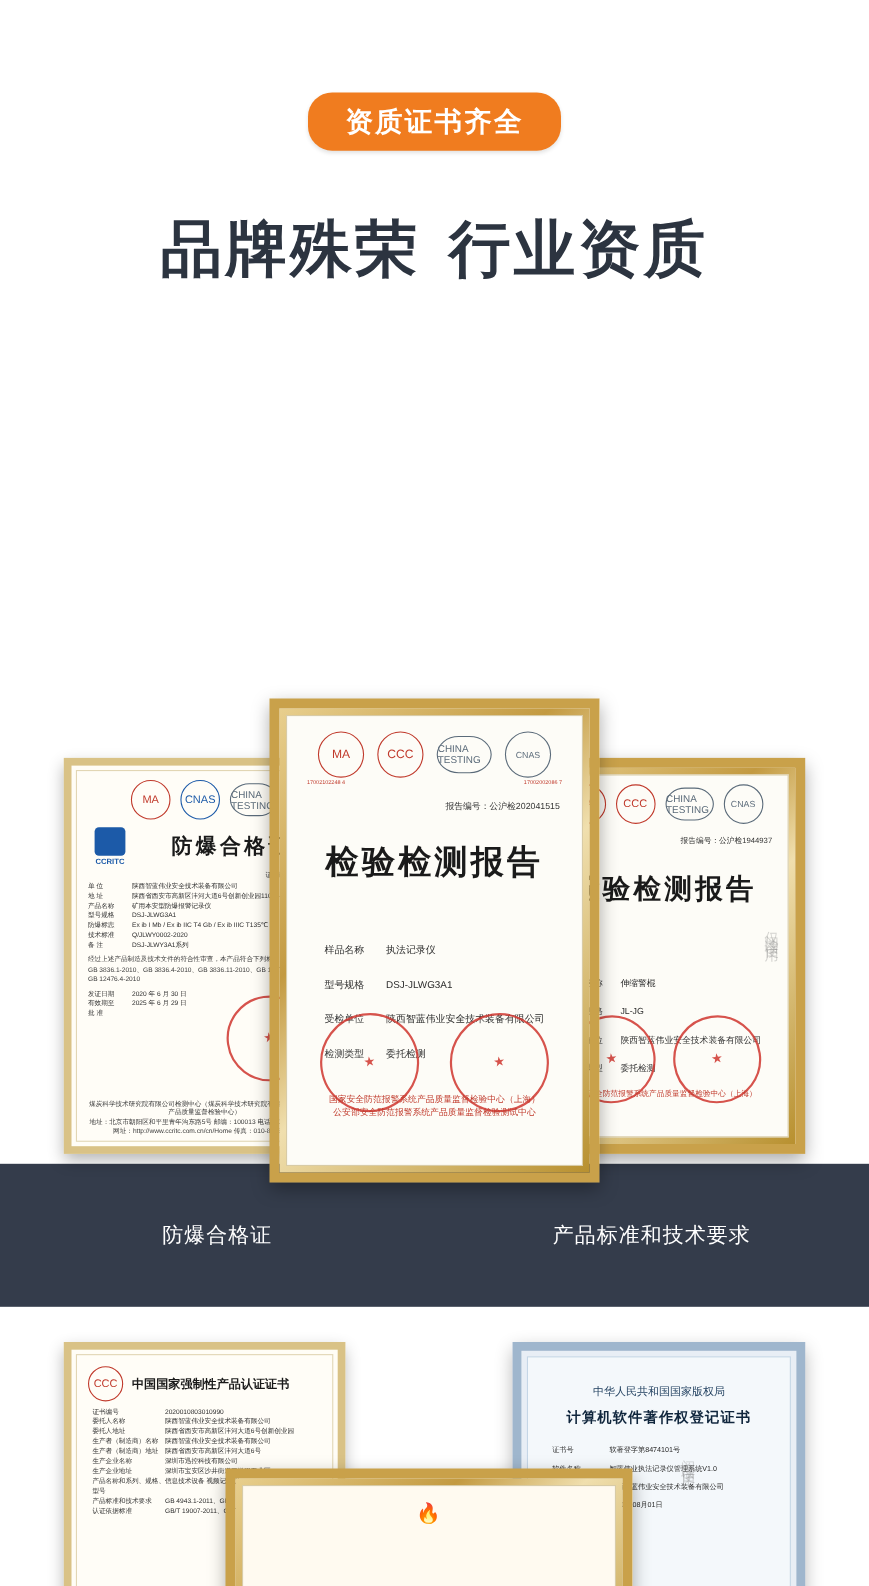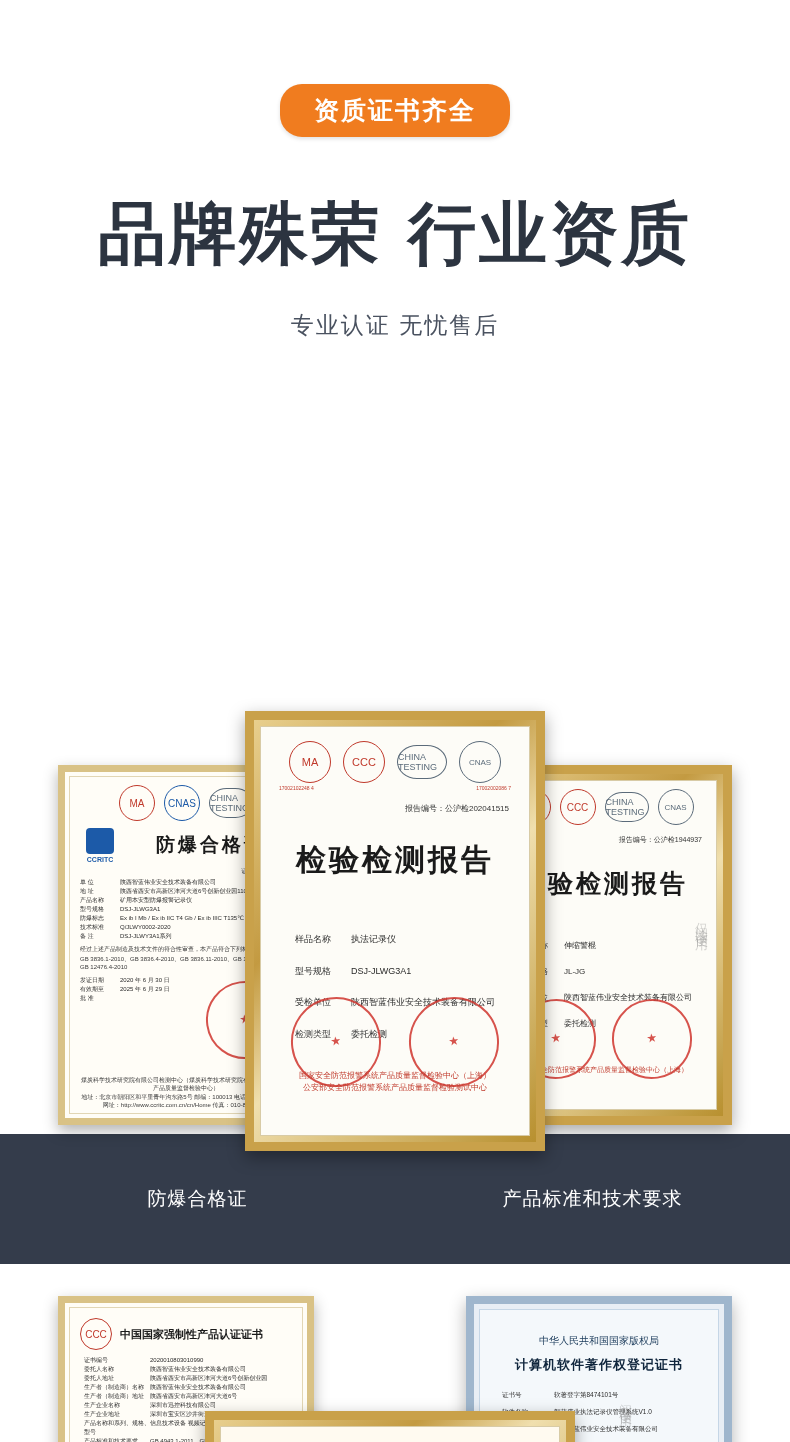--- a/index.html
+++ b/index.html
@@ -15,21 +15,21 @@
   
   .badge-wrap{width:100%;display:flex;justify-content:center;margin-top:84px;}
   .badge{
     background:#f07c1f;color:#fff;
     font-size:25px;font-weight:bold;letter-spacing:2px;
     padding:10px 34px;border-radius:22px;
     box-shadow:0 2px 4px rgba(0,0,0,.12);
   }
   .title{
     text-align:center;color:#2c3440;
-    font-size:68px;font-weight:bold;letter-spacing:3px;
+    font-size:56px;font-weight:bold;letter-spacing:3px;
     margin-top:52px;
   }
   .title .gap{display:inline-block;width:26px;}
   .subtitle{
     text-align:center;color:#4a5260;
     font-size:23px;letter-spacing:2px;margin-top:30px;
   }
 
   
   .group{position:relative;width:790px;}
@@ -127,21 +127,20 @@
 <div class="page">
 
   <div class="badge-wrap">
     <div class="badge">资质证书齐全</div>
   </div>
 
   <div class="title">
     <span>品牌殊荣</span><span class="gap"></span><span>行业资质</span>
   </div>
 
-  <div class="subtitle">专业认证 无忧售后</div>
 
   <div class="group">
 
     <div class="dark-band" style="top:793px;"></div>
 
     <div class="cert plain" style="left:58px;top:424px;width:256px;height:360px;">
       <div class="paper">
         <div class="logos">
           <div class="logo">MA</div>
           <div class="logo blue">CNAS</div>
@@ -226,21 +225,21 @@
           <div class="logo">CCC</div>
           <div class="logo grey oval">CHINA TESTING</div>
           <div class="logo grey">CNAS</div>
         </div>
         <div style="text-align:right;padding:10px 14px 0 0;font-size:7px;color:#333;">
           <span>报告编号：</span><span>公沪检1944937</span>
         </div>
         <div class="cert-title" style="font-size:25px;margin-top:22px;">检验检测报告</div>
 
         <div style="padding:40px 24px 0 24px;">
-          <div class="kv" style="font-size:8px;margin-bottom:14px;">
+          <div class="kv" style="font-size:8px;margin-bottom:14px;margin-top:24px;">
               <div class="k" style="width:48px;">样品名称</div>
               <div class="v">伸缩警棍</div>
             </div>
           <div class="kv" style="font-size:8px;margin-bottom:14px;">
               <div class="k" style="width:48px;">型号规格</div>
               <div class="v">JL-JG</div>
             </div>
           <div class="kv" style="font-size:8px;margin-bottom:14px;">
               <div class="k" style="width:48px;">受检单位</div>
               <div class="v">陕西智蓝伟业安全技术装备有限公司</div>

